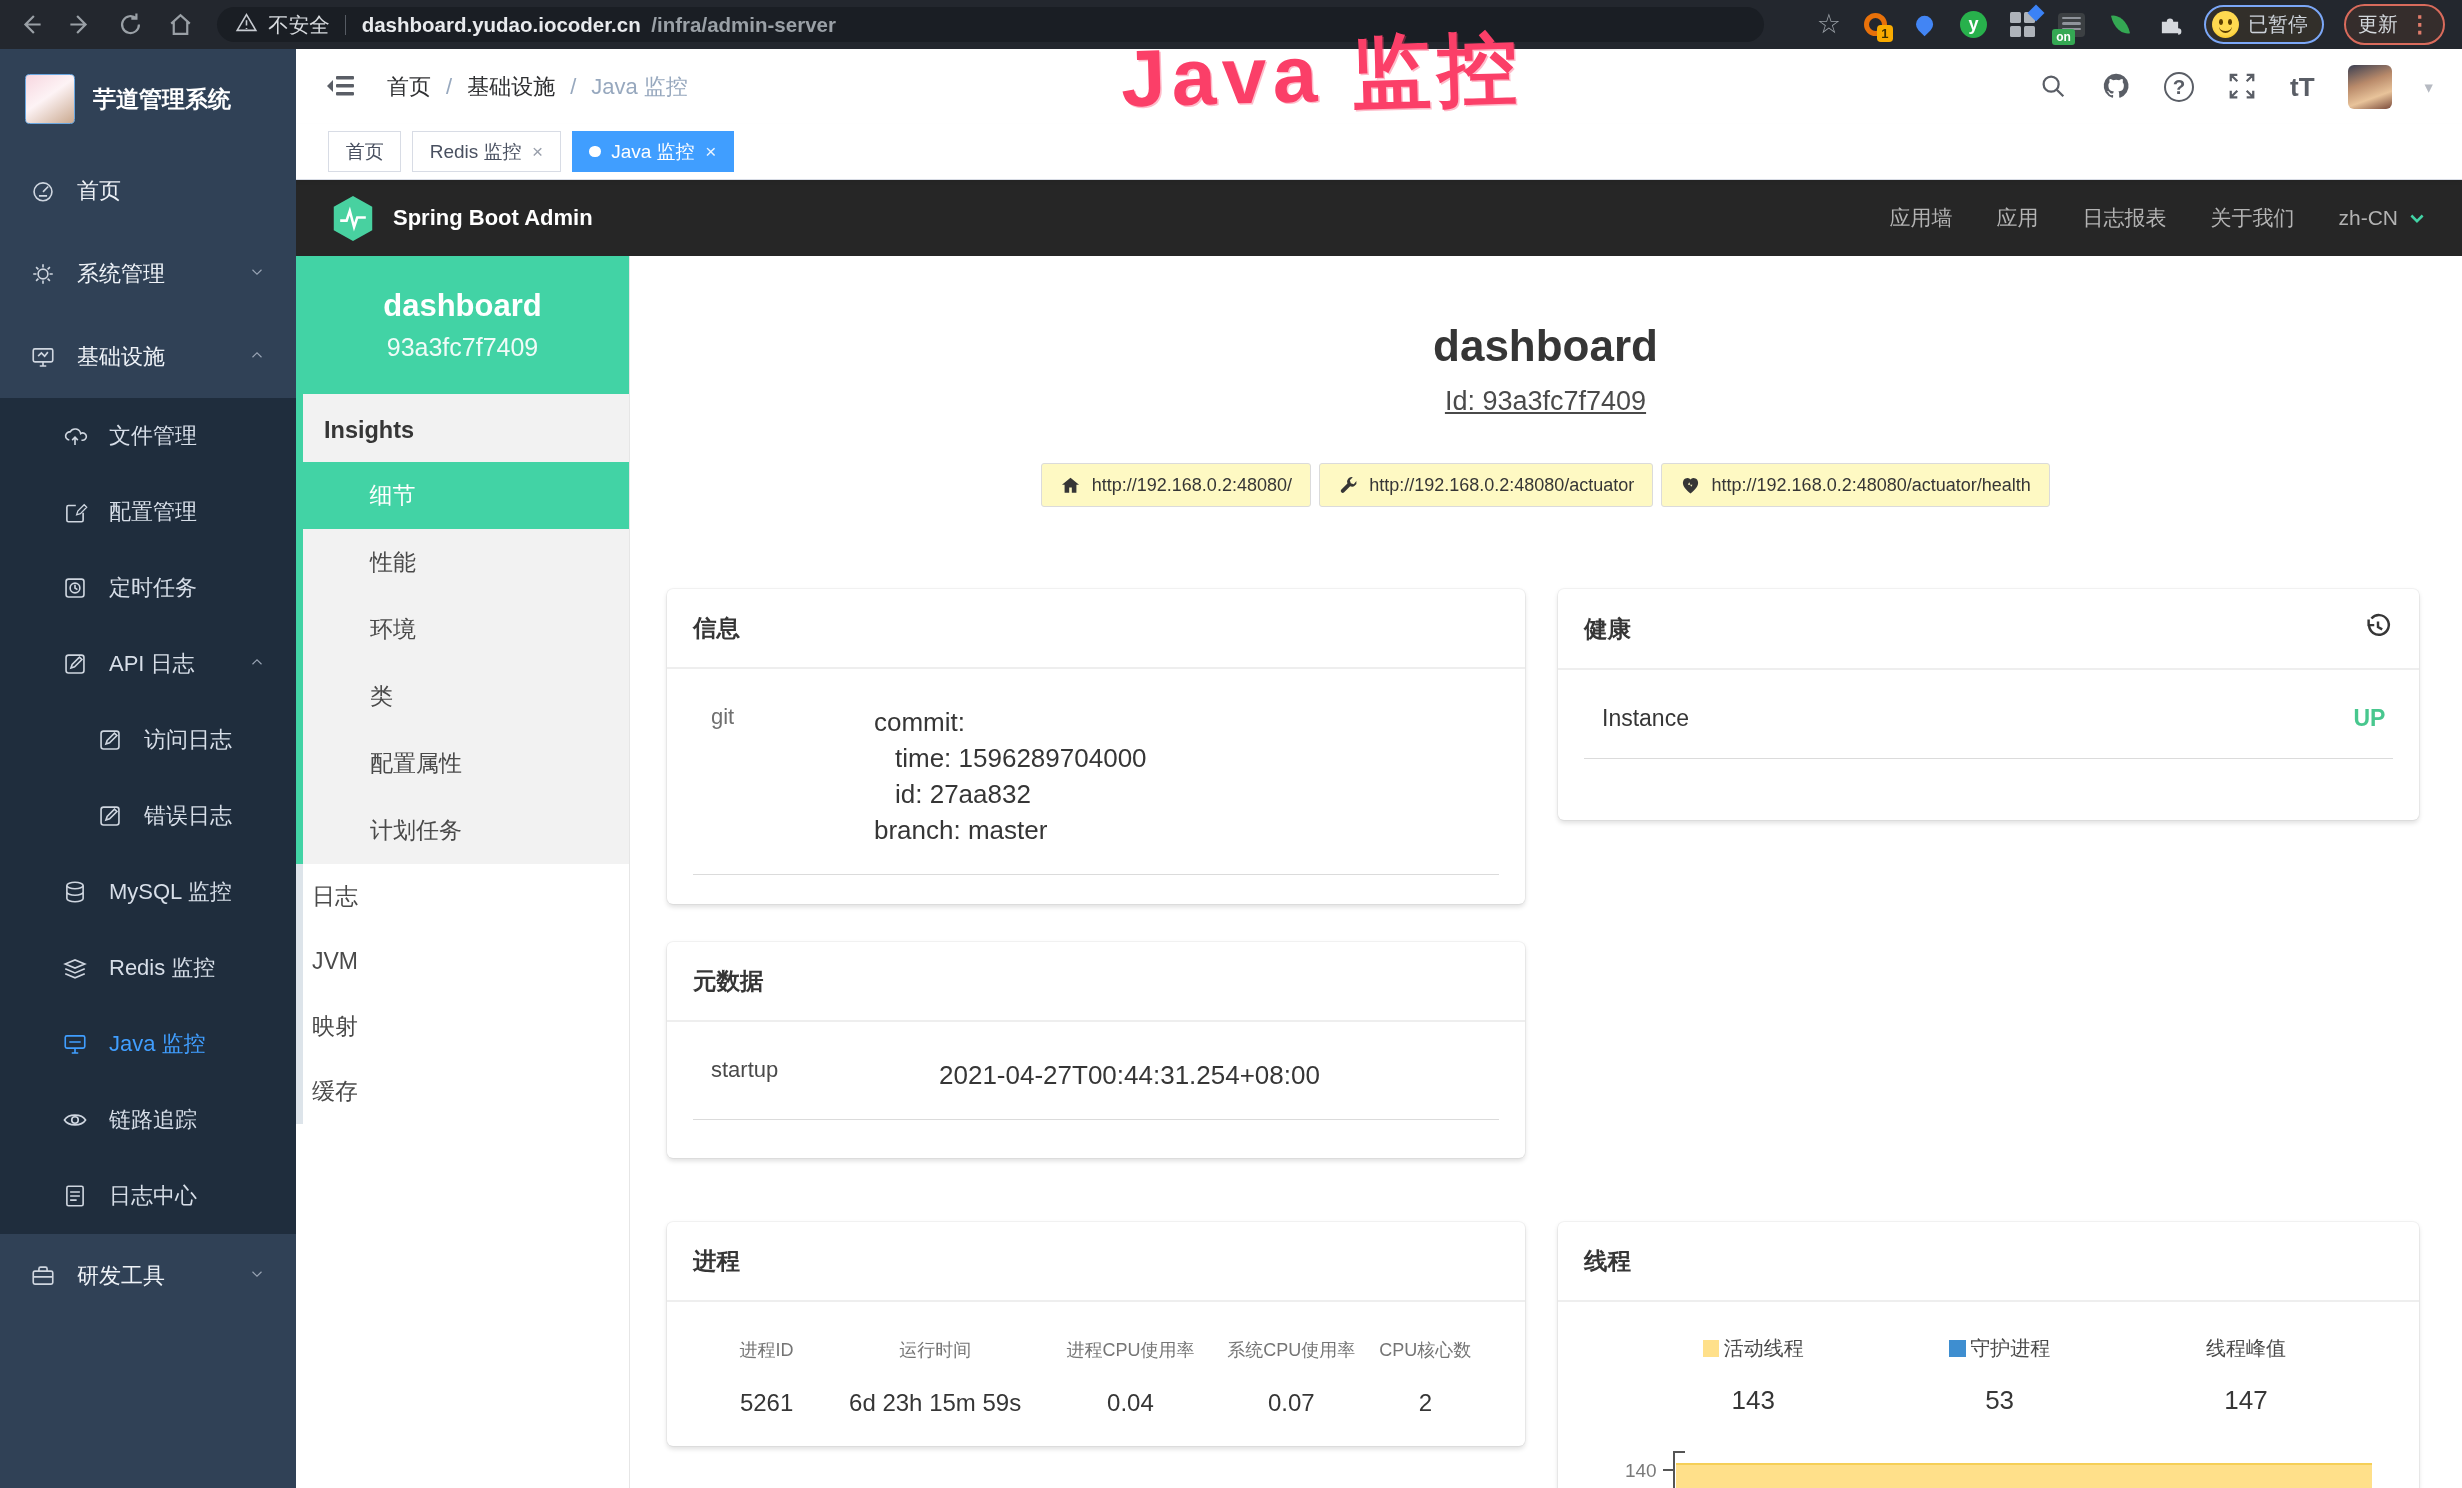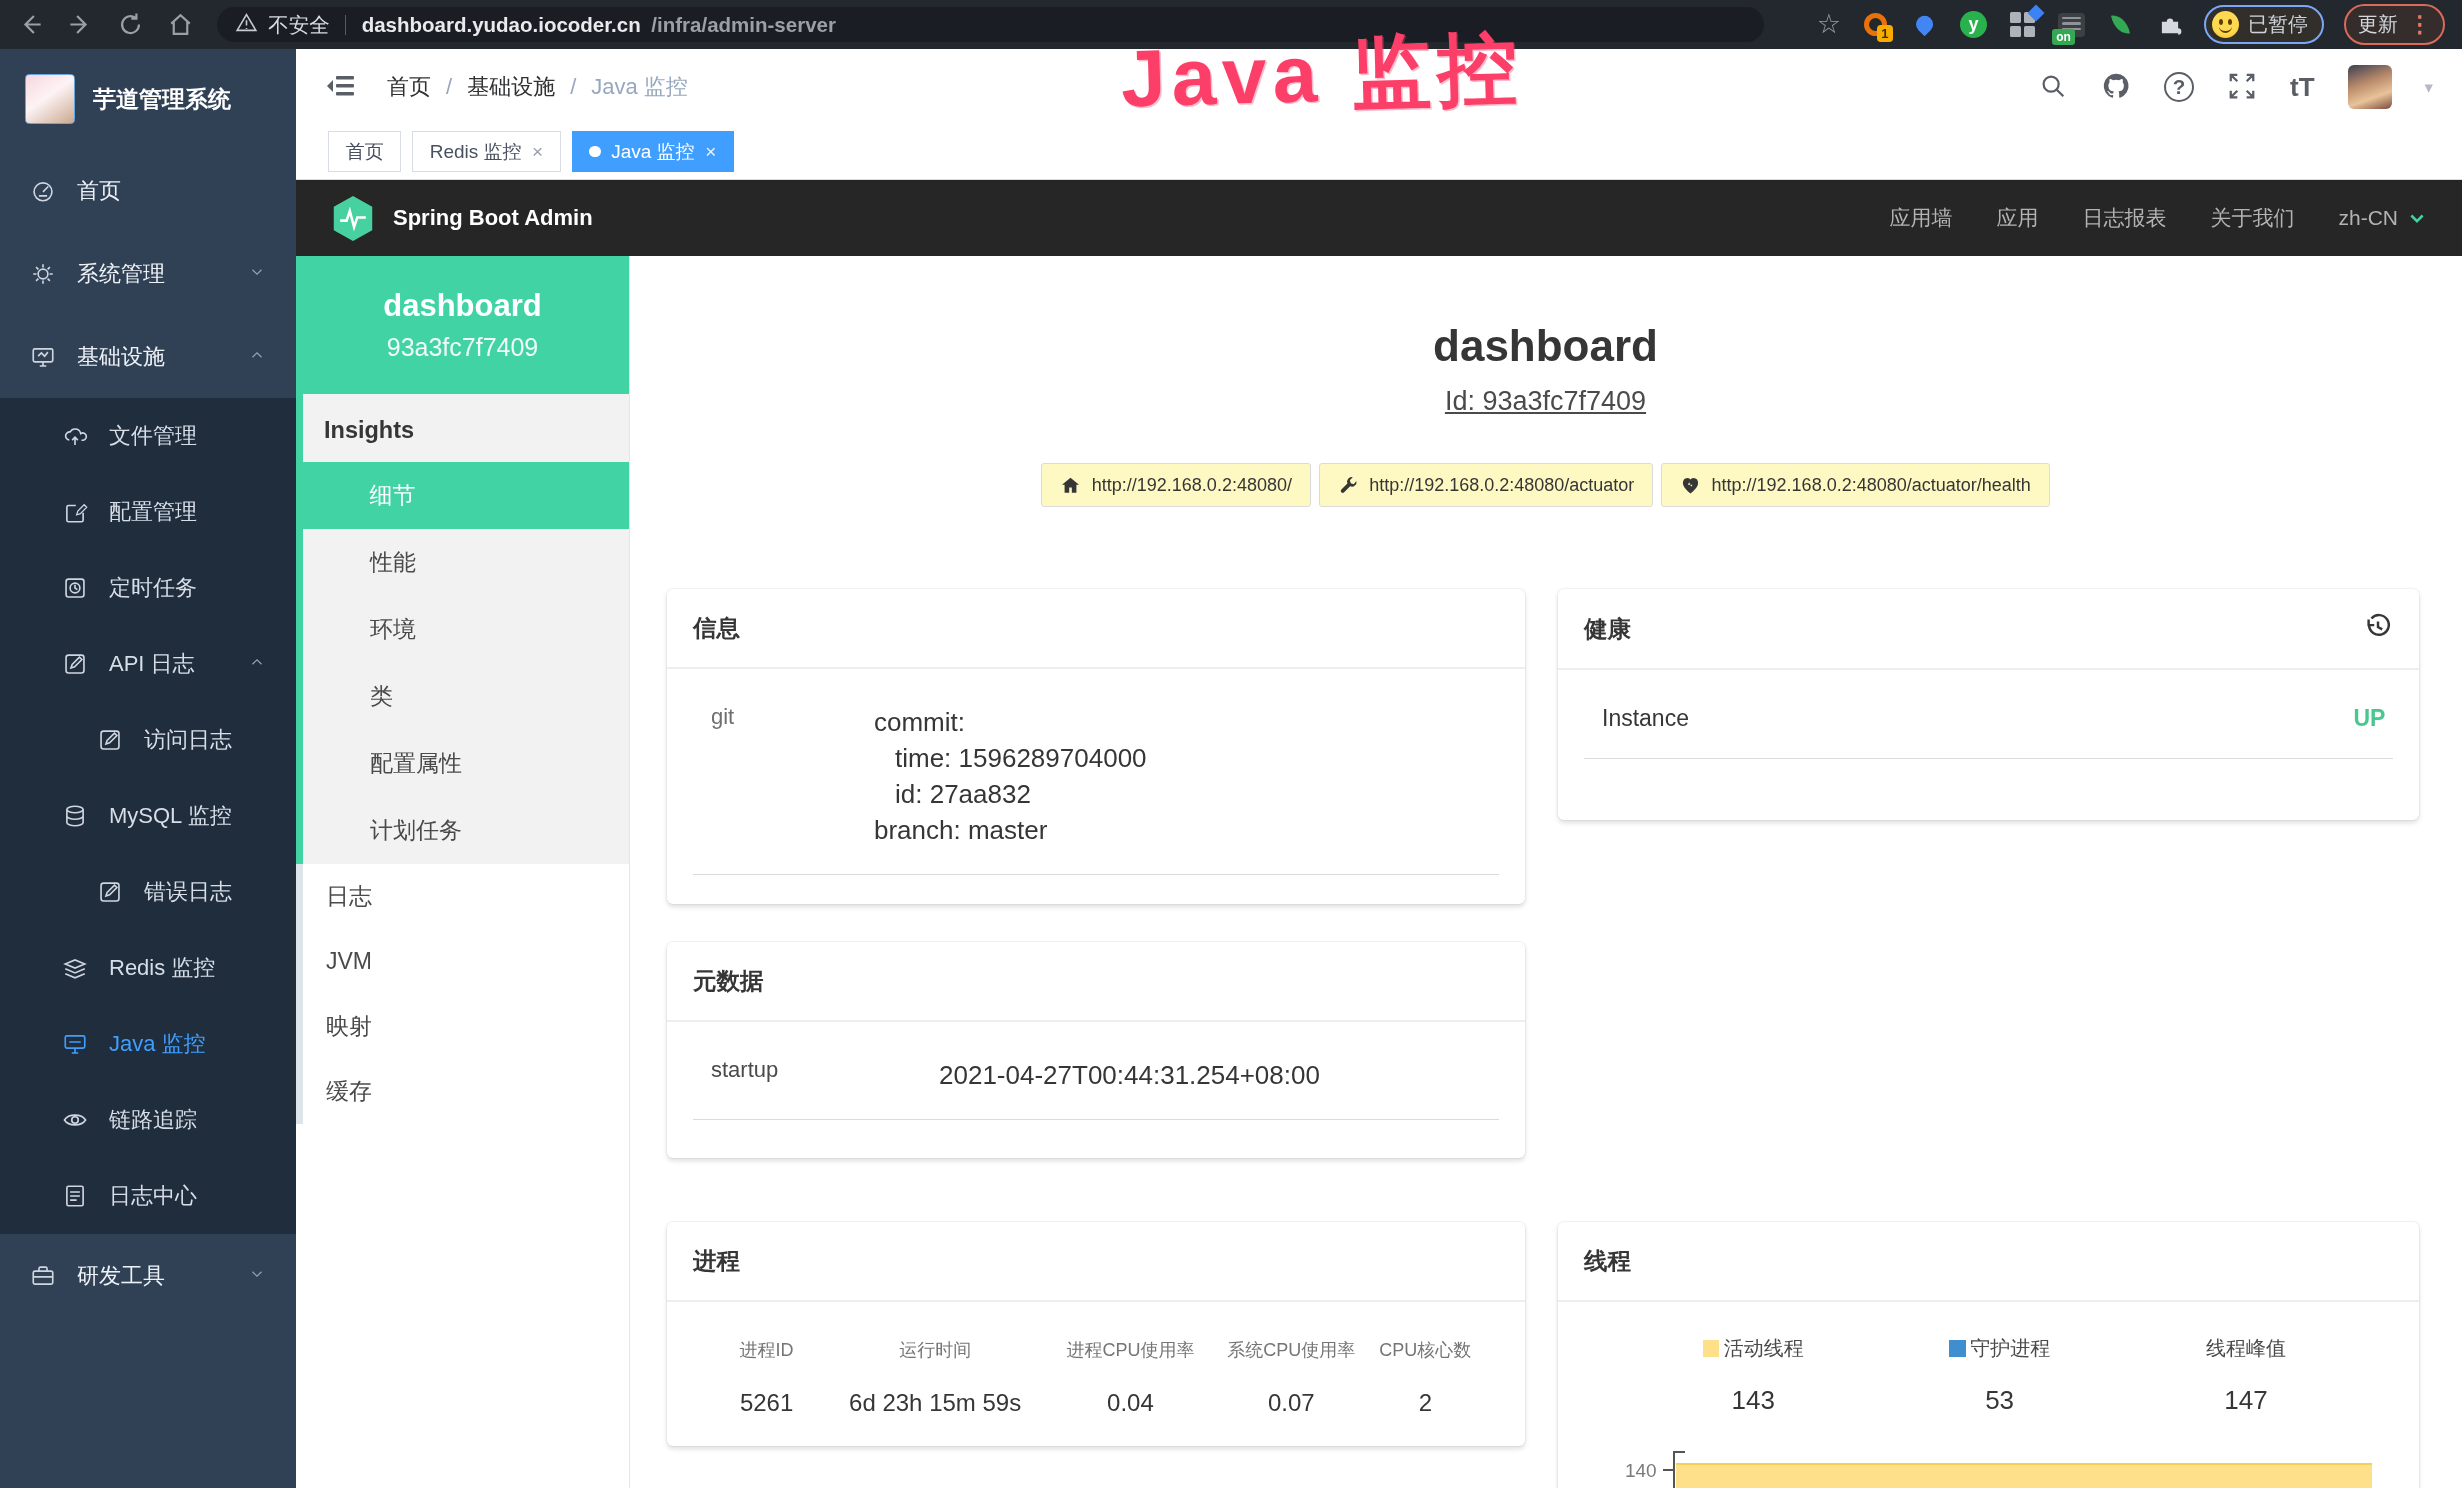--- a/index.html
+++ b/index.html
@@ -108,21 +108,21 @@
     border-right:0.8px solid #e6e6e6; z-index:3; }
   .inst-head { height:138px; background:#42d3a5; color:#fff; display:flex; flex-direction:column;
     align-items:center; justify-content:center; gap:9px; }
   .inst-name { font-size:31px; font-weight:600; }
   .inst-id { font-size:25px; opacity:.92; }
   .insights { background:#f2f2f2; border-left:7.6px solid #42d3a5; }
   .group-title { padding:23px 0 18px 21px; font-weight:bold; font-size:23.5px; color:#363636; }
   .ins-item { height:67px; line-height:67px; padding-left:67px; font-size:23px; color:#4a4a4a; cursor:pointer; }
   .ins-item.active { background:#42d3a5; color:#fff; margin-left:-7.6px; padding-left:74px; }
   .others { border-left:7.6px solid #dde4ea; }
-  .oth-item { height:65px; line-height:65px; padding-left:23px; font-size:23px; color:#4a4a4a; cursor:pointer; }
+  .oth-item { height:65px; line-height:65px; padding-left:9px; font-size:23px; color:#4a4a4a; cursor:pointer; }
 
   
   .main { position:absolute; top:256px; left:629px; right:0; bottom:0; background:#fff; overflow:hidden; z-index:2; }
   .page-title { text-align:center; margin-top:65px; font-size:44px; font-weight:600; color:#363636; }
   .page-id { text-align:center; margin-top:15px; font-size:27px; color:#4a4a4a;text-decoration:underline; }
   .url-row { display:flex; justify-content:center; gap:7.6px; margin-top:46px; }
   .url-btn { display:flex; align-items:center; gap:10.6px; border:0.8px solid #dbdbdb; border-radius:3px;
     padding:10.6px 18px; font-size:18px; color:#363636; background:#fef9c3; cursor:pointer; }
   .url-btn svg { width:21px; height:21px; fill:#363636; }
 
@@ -318,33 +318,33 @@
               <path d="M8 20 L16 12 L24 20"></path>
             </svg></span>
       </div>
       <div class="menu-item nested">
         <svg viewBox="0 0 32 32">
             <rect x="5" y="5" width="22" height="22" rx="3"></rect>
             <path d="M11 21 l1.5-4.5 9-9 3 3 -9 9 z"></path>
           </svg>
         <span>访问日志</span>
       </div>
+      <div class="menu-item nested">
+        <svg viewBox="0 0 32 32">
+            <rect x="5" y="5" width="22" height="22" rx="3"></rect>
+            <path d="M11 21 l1.5-4.5 9-9 3 3 -9 9 z"></path>
+          </svg>
+        <span>错误日志</span>
+      </div>
       <div class="menu-item">
         <svg viewBox="0 0 32 32">
             <ellipse cx="16" cy="8" rx="10" ry="4"></ellipse>
             <path d="M6 8 v16 c0 2.2 4.5 4 10 4 s10-1.8 10-4 V8 M6 16 c0 2.2 4.5 4 10 4 s10-1.8 10-4"></path>
           </svg>
         <span>MySQL 监控</span>
-      </div>
-      <div class="menu-item nested">
-        <svg viewBox="0 0 32 32">
-            <rect x="5" y="5" width="22" height="22" rx="3"></rect>
-            <path d="M11 21 l1.5-4.5 9-9 3 3 -9 9 z"></path>
-          </svg>
-        <span>错误日志</span>
       </div>
       <div class="menu-item">
         <svg viewBox="0 0 32 32">
             <path d="M4 11 L16 6 L28 11 L16 16 Z M4 17 L16 22 L28 17 M4 23 L16 28 L28 23"></path>
           </svg>
         <span>Redis 监控</span>
       </div>
       <div class="menu-item active">
         <svg viewBox="0 0 32 32">
             <rect x="4" y="6" width="24" height="15" rx="2"></rect>

